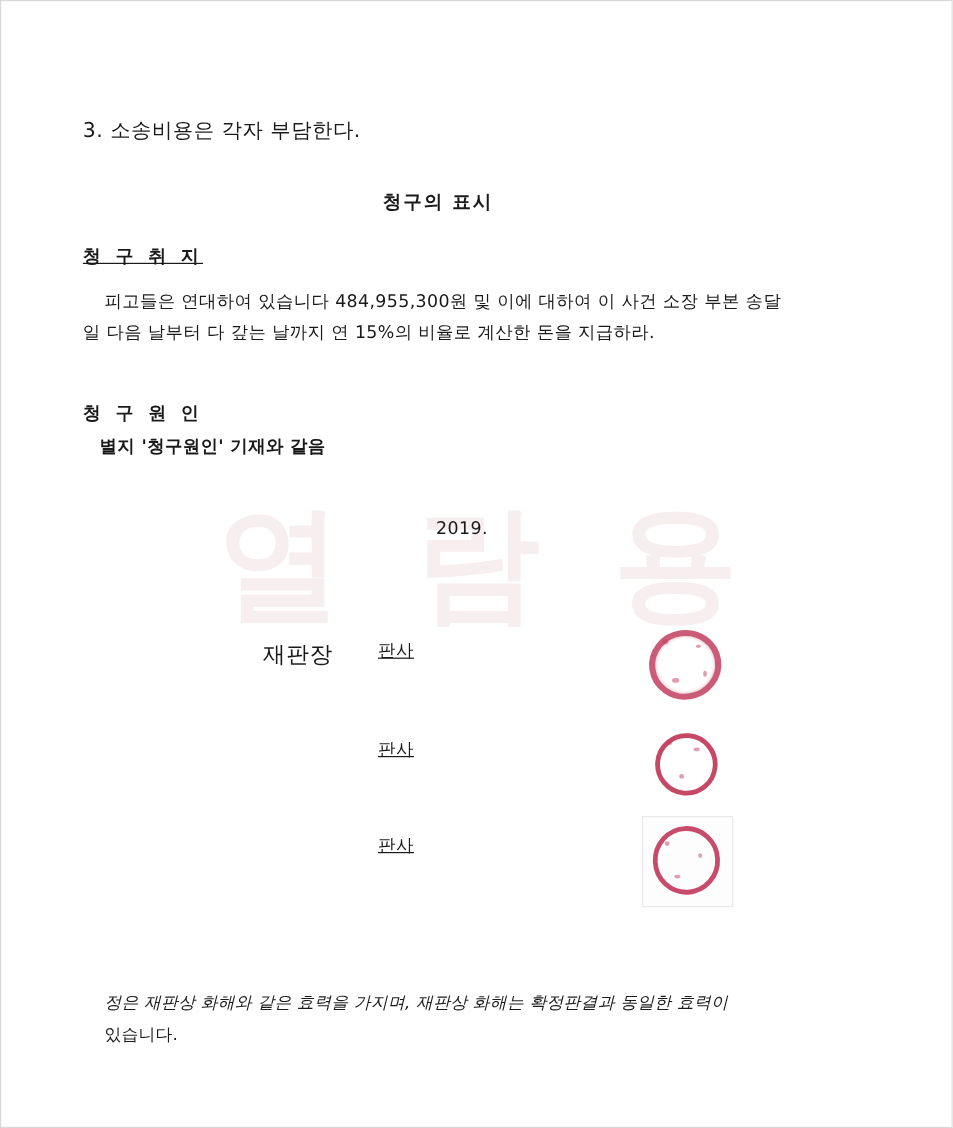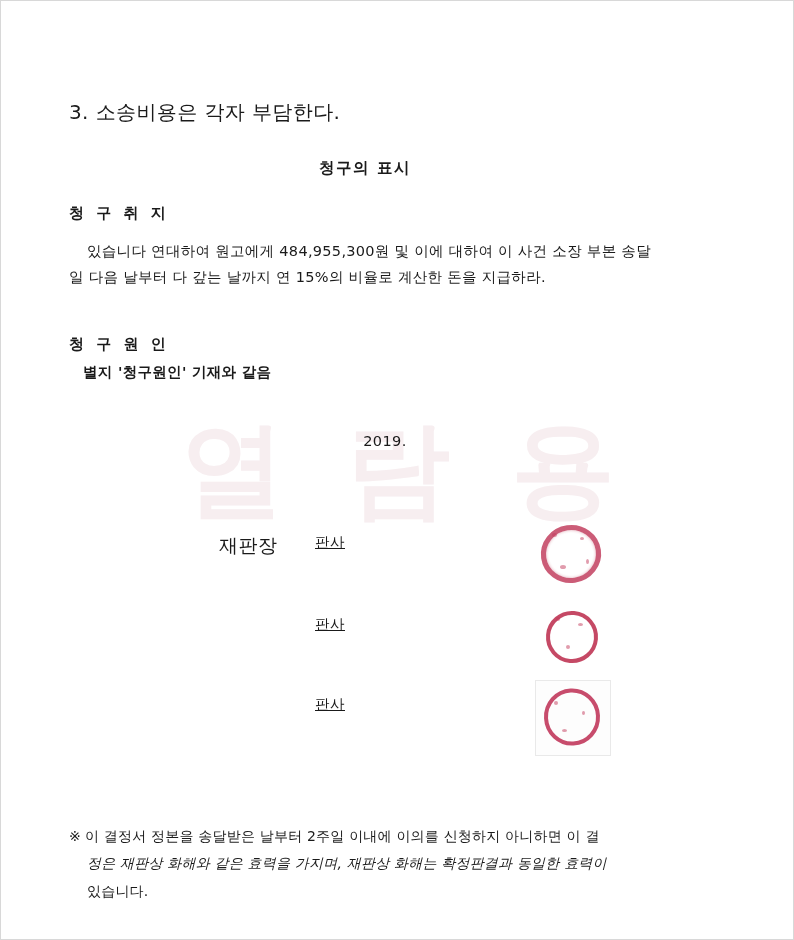--- a/index.html
+++ b/index.html
@@ -48,21 +48,21 @@
   }
 
   .layer {
     position: relative;
     z-index: 2;
   }
 
   
   .line-item {
     position: absolute;
-    font-size: 20px;
+    font-size: 17px;
     line-height: 1.5;
     letter-spacing: 0.4px;
     white-space: nowrap;
   }
   .item-3 { left: 68px; top: 96px; }
 
   .section-title {
     position: absolute;
     left: 0;
     top: 157px;
@@ -73,21 +73,21 @@
     letter-spacing: 1.5px;
   }
 
   .heading {
     position: absolute;
     left: 68px;
     font-size: 15px;
     font-weight: 700;
     letter-spacing: 3.5px;
   }
-  .heading-purport { top: 203px; }
+  .heading-purport { top: 203px; text-decoration: underline; }
   .heading-cause { top: 334px; }
 
   .para {
     position: absolute;
     left: 68px;
     width: 660px;
     font-size: 14.5px;
     letter-spacing: 0.3px;
   }
   .para-purport-1 { top: 241px; text-indent: 18px; }
@@ -200,21 +200,21 @@
       <span>용</span>
     </div>
 
     <div class="layer">
 
       <div class="line-item item-3">3. 소송비용은 각자 부담한다.</div>
 
       <div class="section-title">청구의 표시</div>
 
       <div class="heading heading-purport">청 구 취 지</div>
-      <div class="para para-purport-1">있습니다 연대하여 원고에게 484,955,300원 및 이에 대하여 이 사건 소장 부본 송달</div>
+      <div class="para para-purport-1">피고들은 연대하여 있습니다 484,955,300원 및 이에 대하여 이 사건 소장 부본 송달</div>
       <div class="para para-purport-2">일 다음 날부터 다 갚는 날까지 연 15%의 비율로 계산한 돈을 지급하라.</div>
 
       <div class="heading heading-cause">청 구 원 인</div>
       <div class="para para-cause">별지 '청구원인' 기재와 같음</div>
 
       <div class="date-line">2019.</div>
 
       <div class="sig-row sig-row-1">
         <span class="sig-role">재판장</span>
         <span class="sig-title">판사</span>
@@ -243,22 +243,19 @@
         <span class="sig-title">판사</span>
         <span class="stamp-wrap boxed">
           <span class="stamp stamp-c"></span>
           <span class="stamp-speck" style="left:18px; top:20px; width:4px; height:4px;"></span>
           <span class="stamp-speck" style="left:46px; top:30px; width:3px; height:4px;"></span>
           <span class="stamp-speck" style="left:26px; top:48px; width:5px; height:3px;"></span>
         </span>
       </div>
 
       <div class="note">
-        <div>
-          <span class="note-mark">※</span><span>이 결정서 정본을 송달받은 날부터 2주일 이내에 이의를 신청하지 아니하면 이 결</span>
-        </div>
         <div class="note-l2">정은 재판상 화해와 같은 효력을 가지며, 재판상 화해는 확정판결과 동일한 효력이</div>
         <div class="note-l3">있습니다.</div>
       </div>
 
     </div>
   </div>
 </div>
 
 </body></html>

